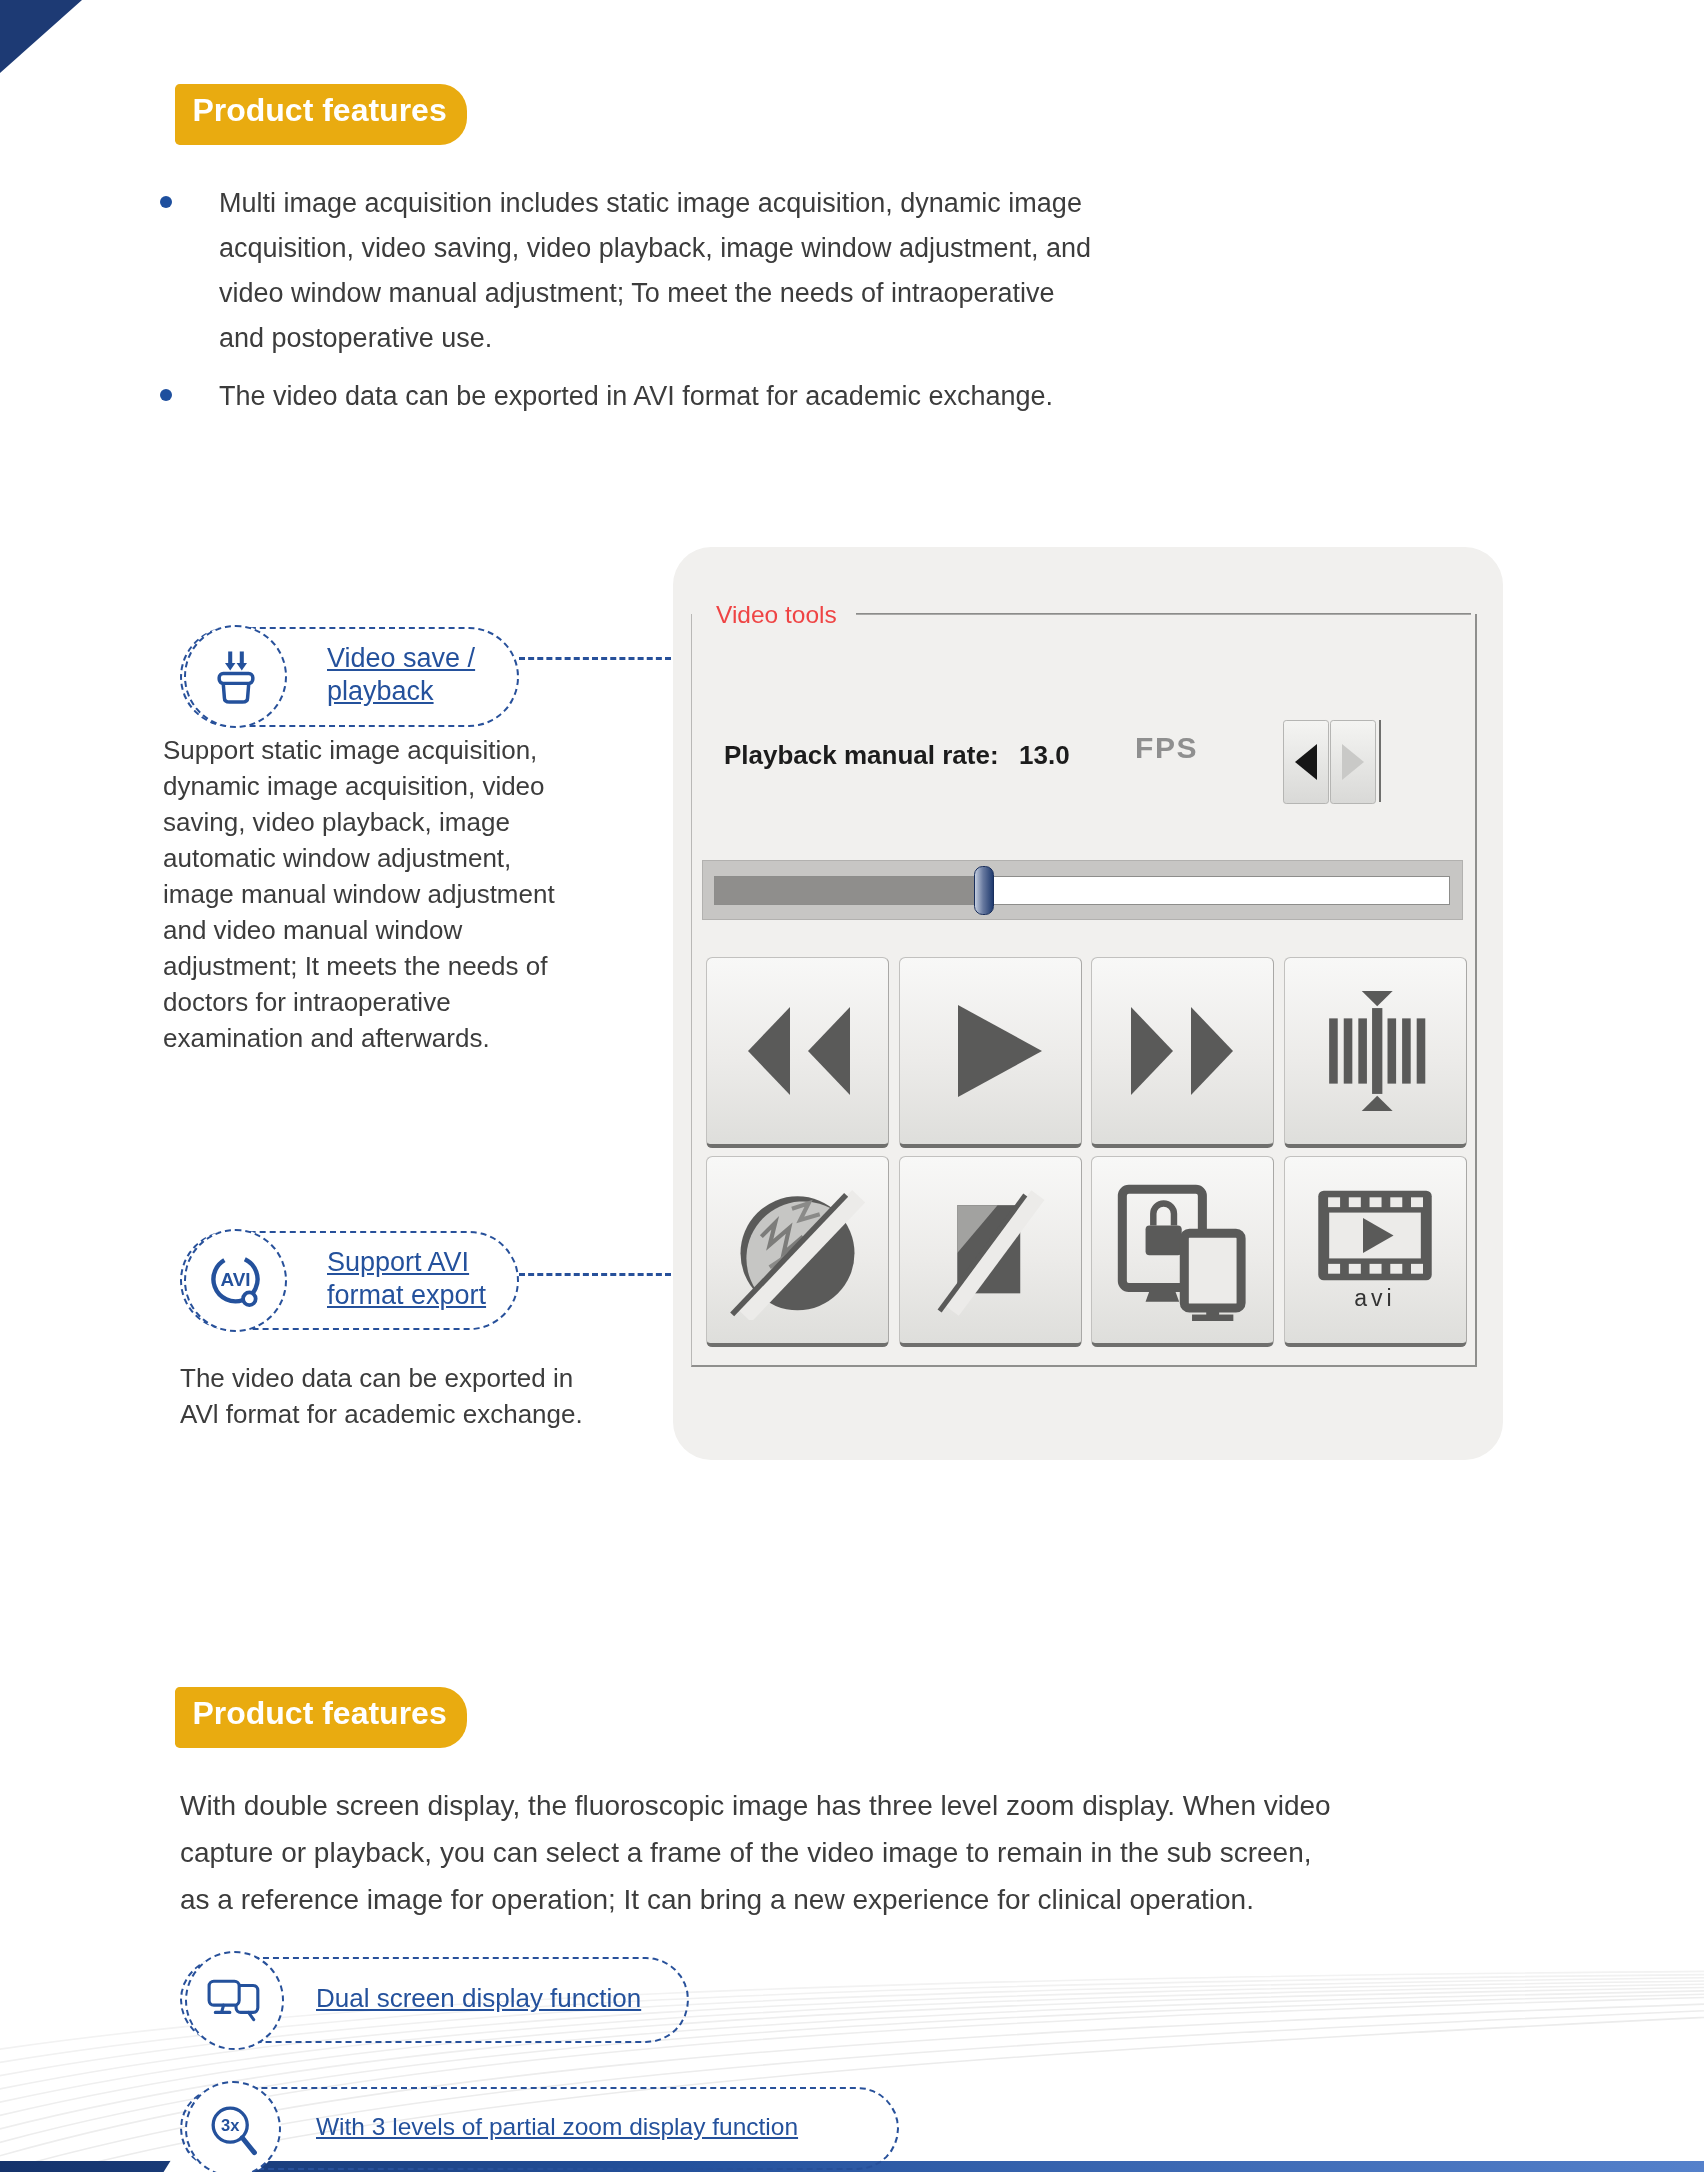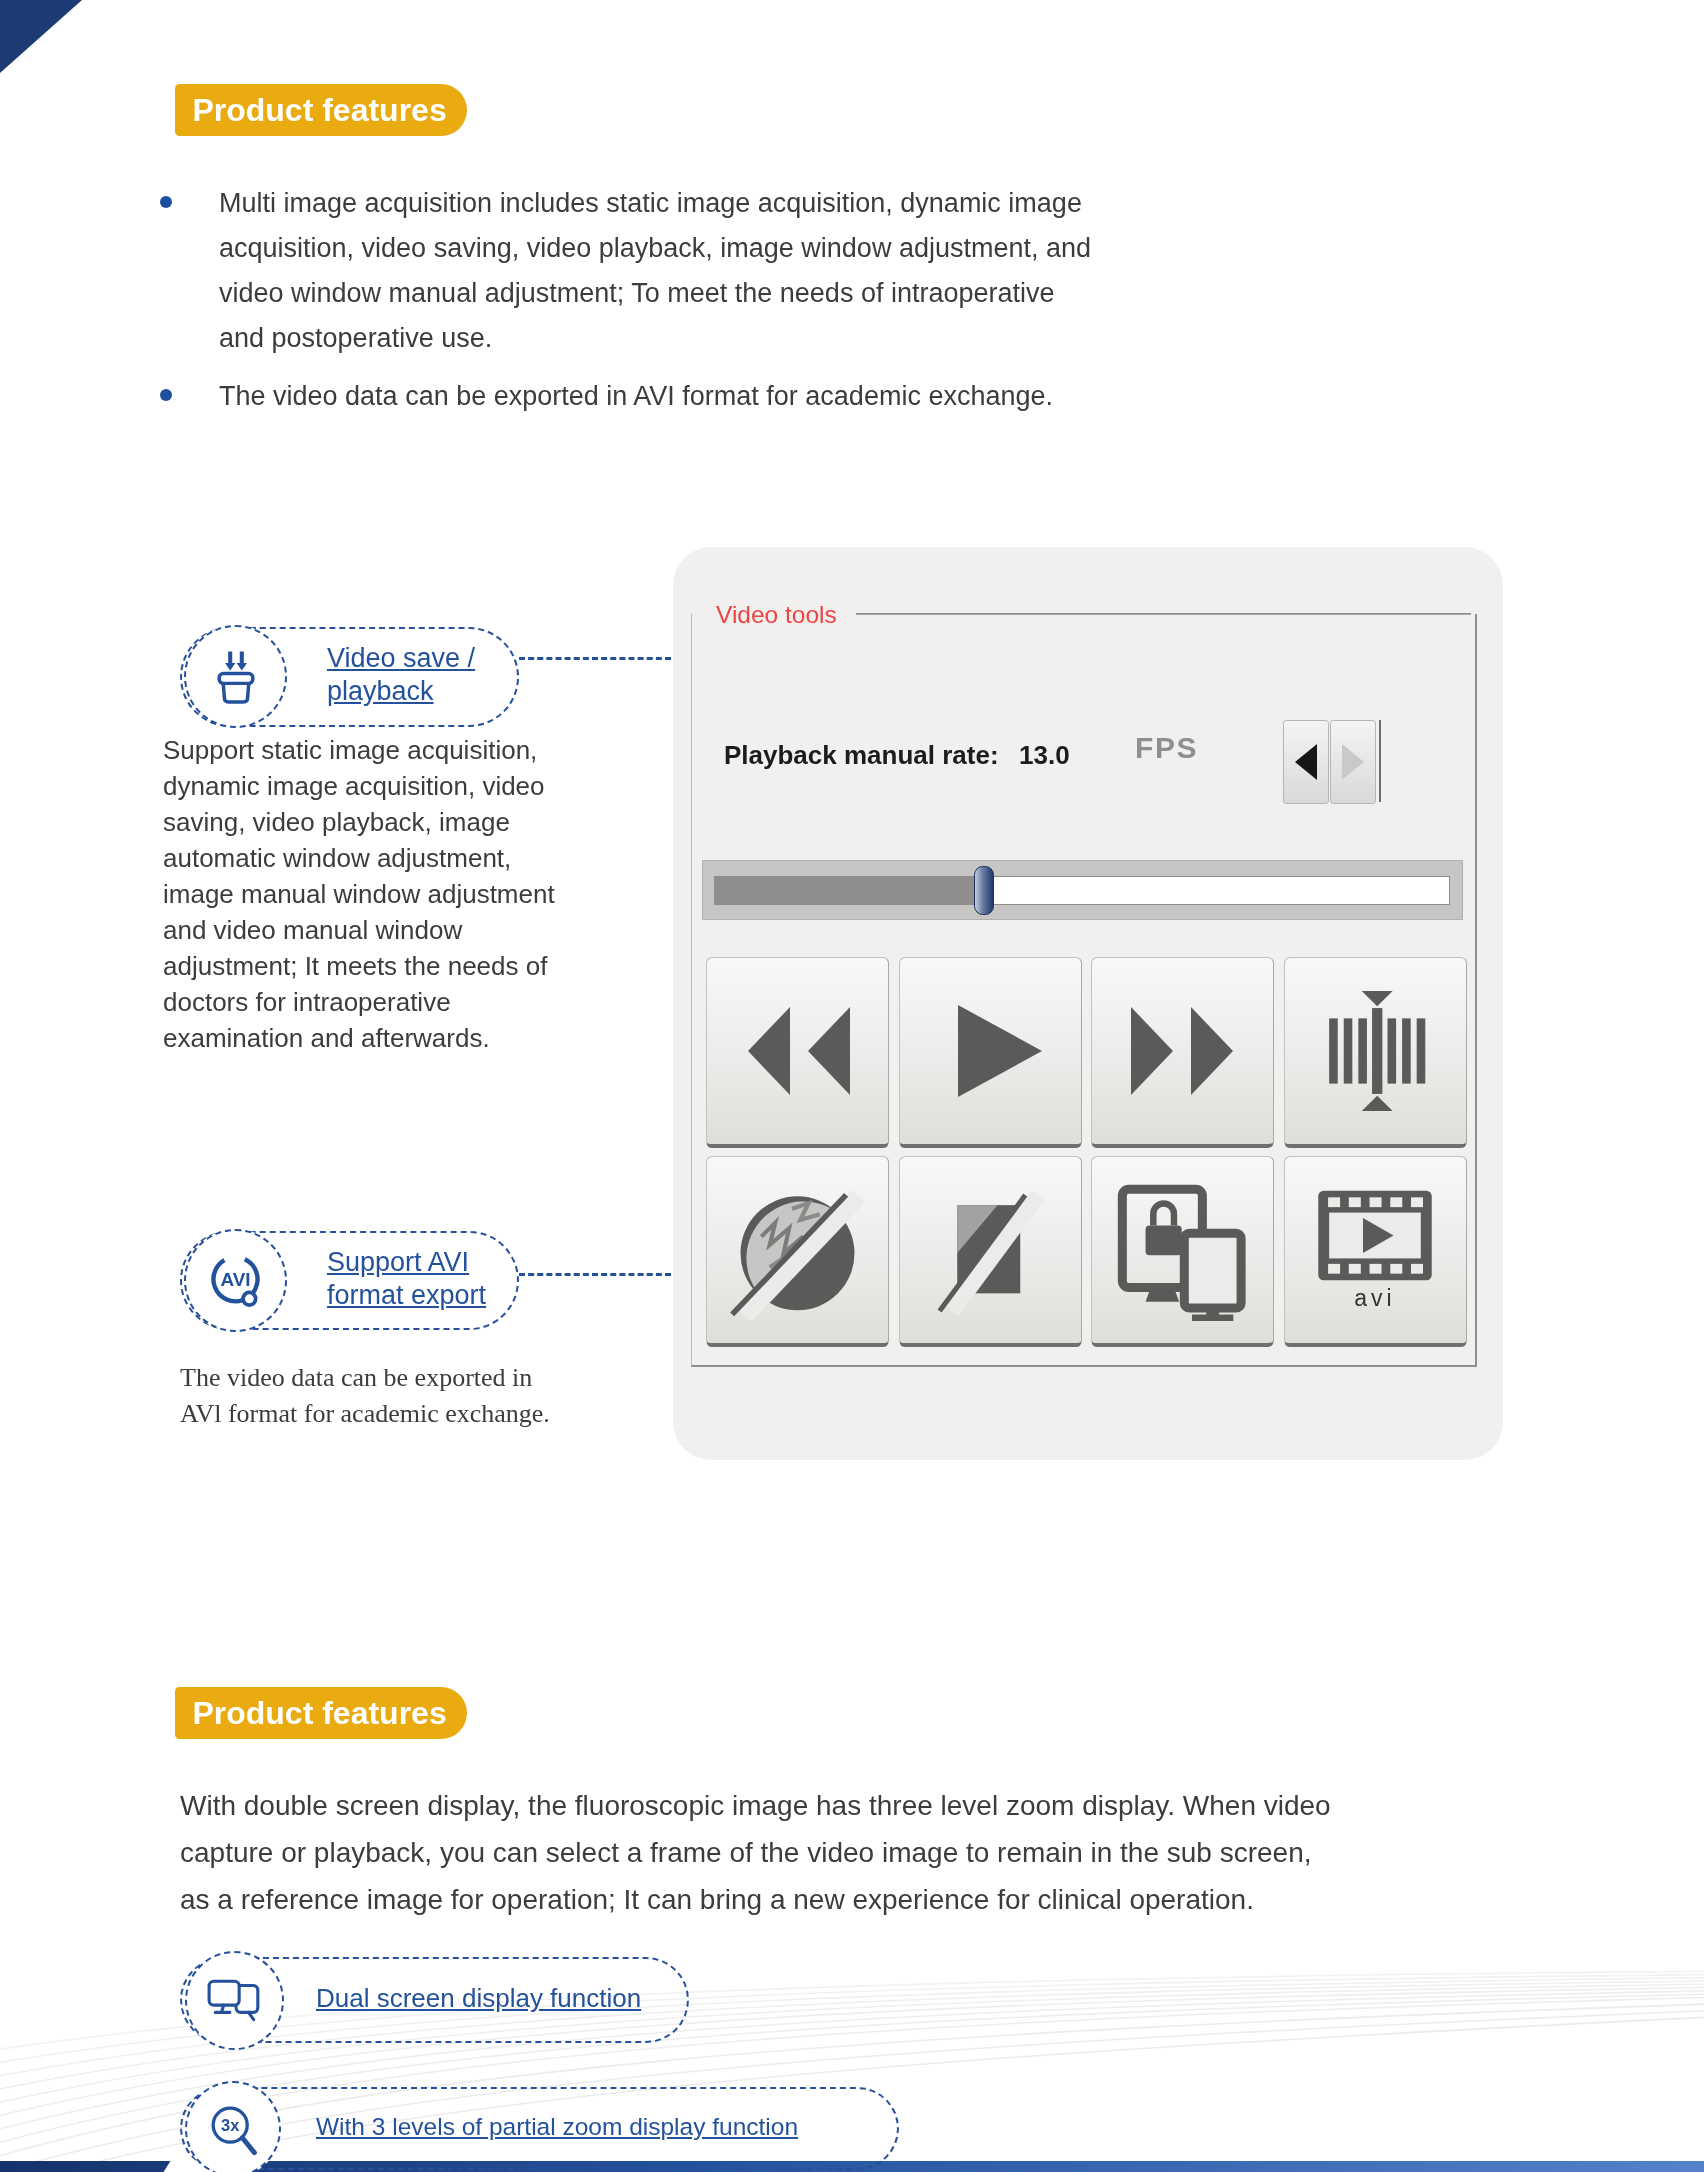--- a/index.html
+++ b/index.html
@@ -10,21 +10,21 @@
   
   .corner-triangle{left:0;top:0;width:82px;height:73px;background:#1d3a74;
        clip-path:polygon(0 0,100% 0,0 100%);}
   .bottom-bar{left:0;top:2161px;width:1704px;height:12px;
        background:linear-gradient(90deg,#15336b 0%,#24519c 40%,#5581cb 100%);}
   .bottom-bar-notch{left:167px;top:2154px;width:58px;height:25px;background:#ffffff;
        transform:skewX(-32deg);}
   .curves{left:0;top:1878px;width:1704px;height:294px;pointer-events:none;}
 
   
-  .heading-pill{height:52px;background:#e9ab10;border-radius:4.7px 27px 27px 4.7px;
+  .heading-pill{height:61px;background:#e9ab10;border-radius:4.7px 27px 27px 4.7px;
        color:#ffffff;font-size:32px;font-weight:bold;line-height:52px;padding:0 20.5px 0 17.4px;
        white-space:nowrap;}
   .hp1{left:175px;top:84px;}
   .hp2{left:175px;top:1687px;}
 
   
   .bullet-dot{width:12px;height:12px;border-radius:50%;background:#1e4f9e;}
   .b1dot{left:160px;top:196px;}
   .b2dot{left:160px;top:389px;}
   .bullet-text{color:#3c3c3c;font-size:27px;line-height:45px;white-space:pre-line;}
@@ -47,21 +47,21 @@
 
   .connector{height:0;border-top:3.2px dashed #27509a;}
   .conn1{left:519px;top:657px;width:152px;}
   .conn2{left:519px;top:1273px;width:152px;}
   .conn-dot{width:16.6px;height:16.6px;border-radius:50%;background:#1a3c7c;}
   .cd1{left:675px;top:650px;}
   .cd2{left:675px;top:1266px;}
 
   .feature-desc{color:#3c3c3c;font-size:26px;line-height:36px;white-space:pre-line;}
   .fd1{left:163px;top:732px;width:505px;}
-  .fd2{left:180px;top:1360px;width:505px;font-family:Liberation Serif, serif;}
+  .fd2{left:180px;top:1360px;width:505px;}
 
   
   .panel{left:673px;top:547px;width:830px;height:913px;background:#f1f0ee;
        border-radius:38px;}
   .groupbox{left:691px;top:614px;width:783px;height:751px;
        border-left:1.6px solid #b9b8b6;border-right:2.4px solid #8f8f8d;border-bottom:2.4px solid #8f8f8d;}
   .group-topline{left:856px;top:613px;width:615px;height:2.4px;
        background:linear-gradient(180deg,#7e7e7c,#b7b7b5);}
   .group-title{left:716px;top:601px;font-size:24.5px;color:#ef4444;}
 

